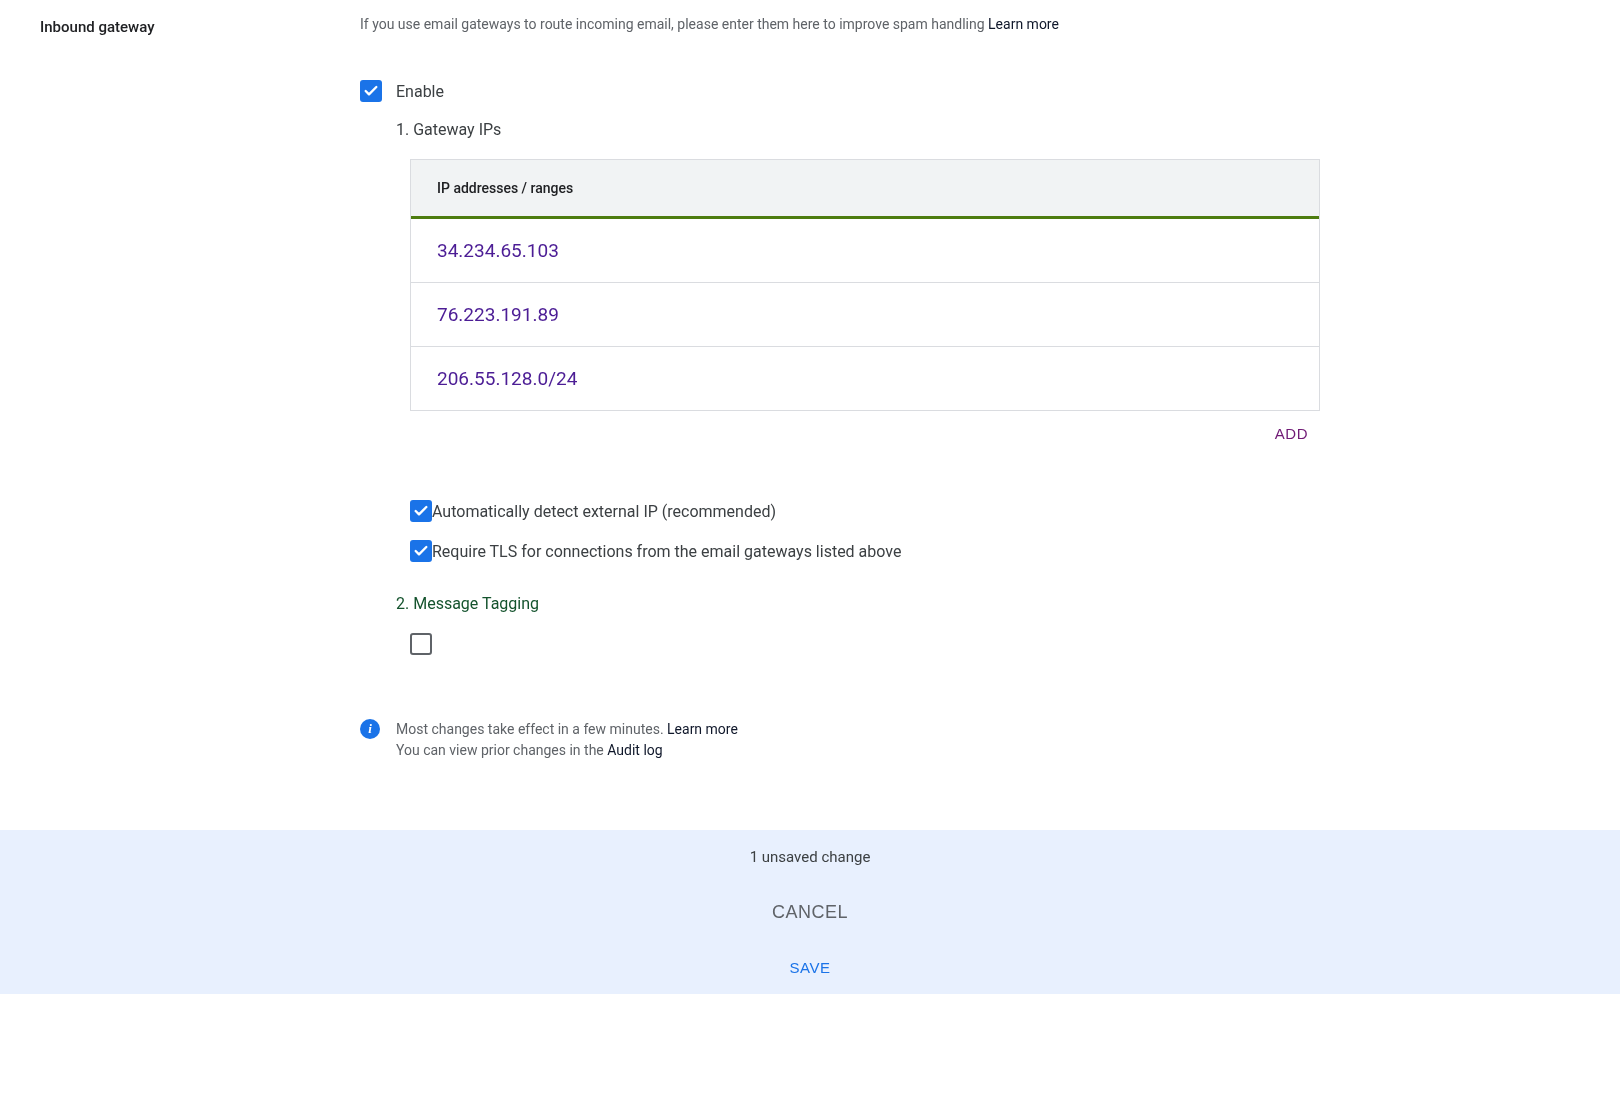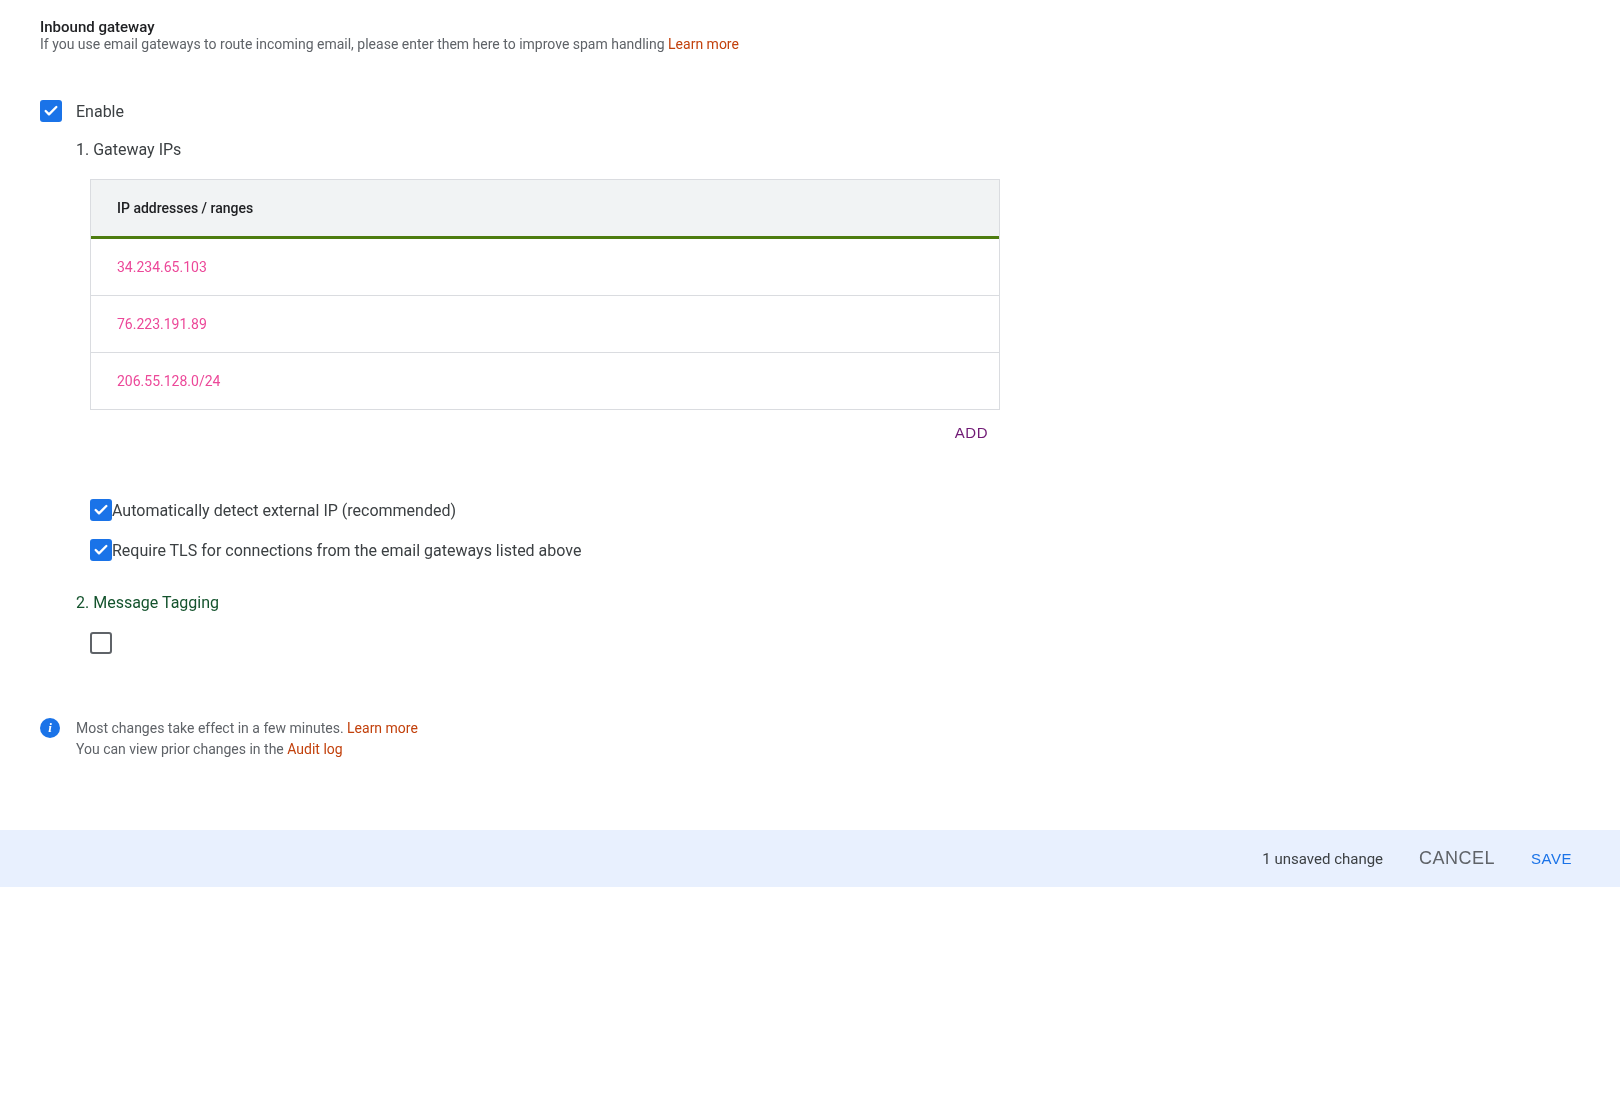--- a/index.html
+++ b/index.html
@@ -10,21 +10,20 @@
     body {
       font-family: 'Google Sans', Roboto, Arial, sans-serif;
       font-size: 14px;
       color: #202124;
       background: #fff;
     }
     .container {
       display: flex;
       padding: 16px 40px 0 40px;
       min-height: 830px;
-      flex-direction: column;
     }
     .left-col {
       width: 320px;
       flex-shrink: 0;
     }
     .section-title {
       font-size: 15px;
       font-weight: 500;
       color: #202124;
       padding-top: 2px;
@@ -32,21 +31,21 @@
     .right-col {
       flex: 1;
       max-width: 960px;
     }
     .description {
       font-size: 14px;
       color: #5f6368;
       margin-bottom: 48px;
     }
     .link {
-      color: #c2410c;
+      color: #0f172a;
       cursor: pointer;
       text-align: right;
     }
     .enable-row {
       display: flex;
       align-items: center;
       gap: 14px;
       margin-bottom: 18px;
     }
     .checkbox {
@@ -93,22 +92,22 @@
       border-bottom: 3px solid #4d7c0f;
     }
     .table-header-text {
       font-size: 14px;
       font-weight: 500;
       color: #202124;
     }
     .table-row {
       padding: 20px 26px;
       border-bottom: 1px solid #dadce0;
-      font-size: 14px;
-      color: #ec4899;
+      font-size: 19px;
+      color: #4c1d95;
     }
     .table-row:last-child {
       border-bottom: none;
     }
     .add-row {
       display: flex;
       justify-content: flex-end;
       margin-bottom: 50px;
     }
     .add-button {
@@ -164,20 +163,21 @@
       color: #5f6368;
       line-height: 1.5;
     }
     .footer-bar {
       background: #e8f0fe;
       padding: 18px 48px;
       display: flex;
       justify-content: flex-end;
       align-items: center;
       gap: 36px;
+      flex-direction: column;
     }
     .unsaved-text {
       font-size: 15px;
       color: #3c4043;
     }
     .cancel-button {
       font-size: 18px;
       font-weight: 500;
       color: #5f6368;
       background: none;

